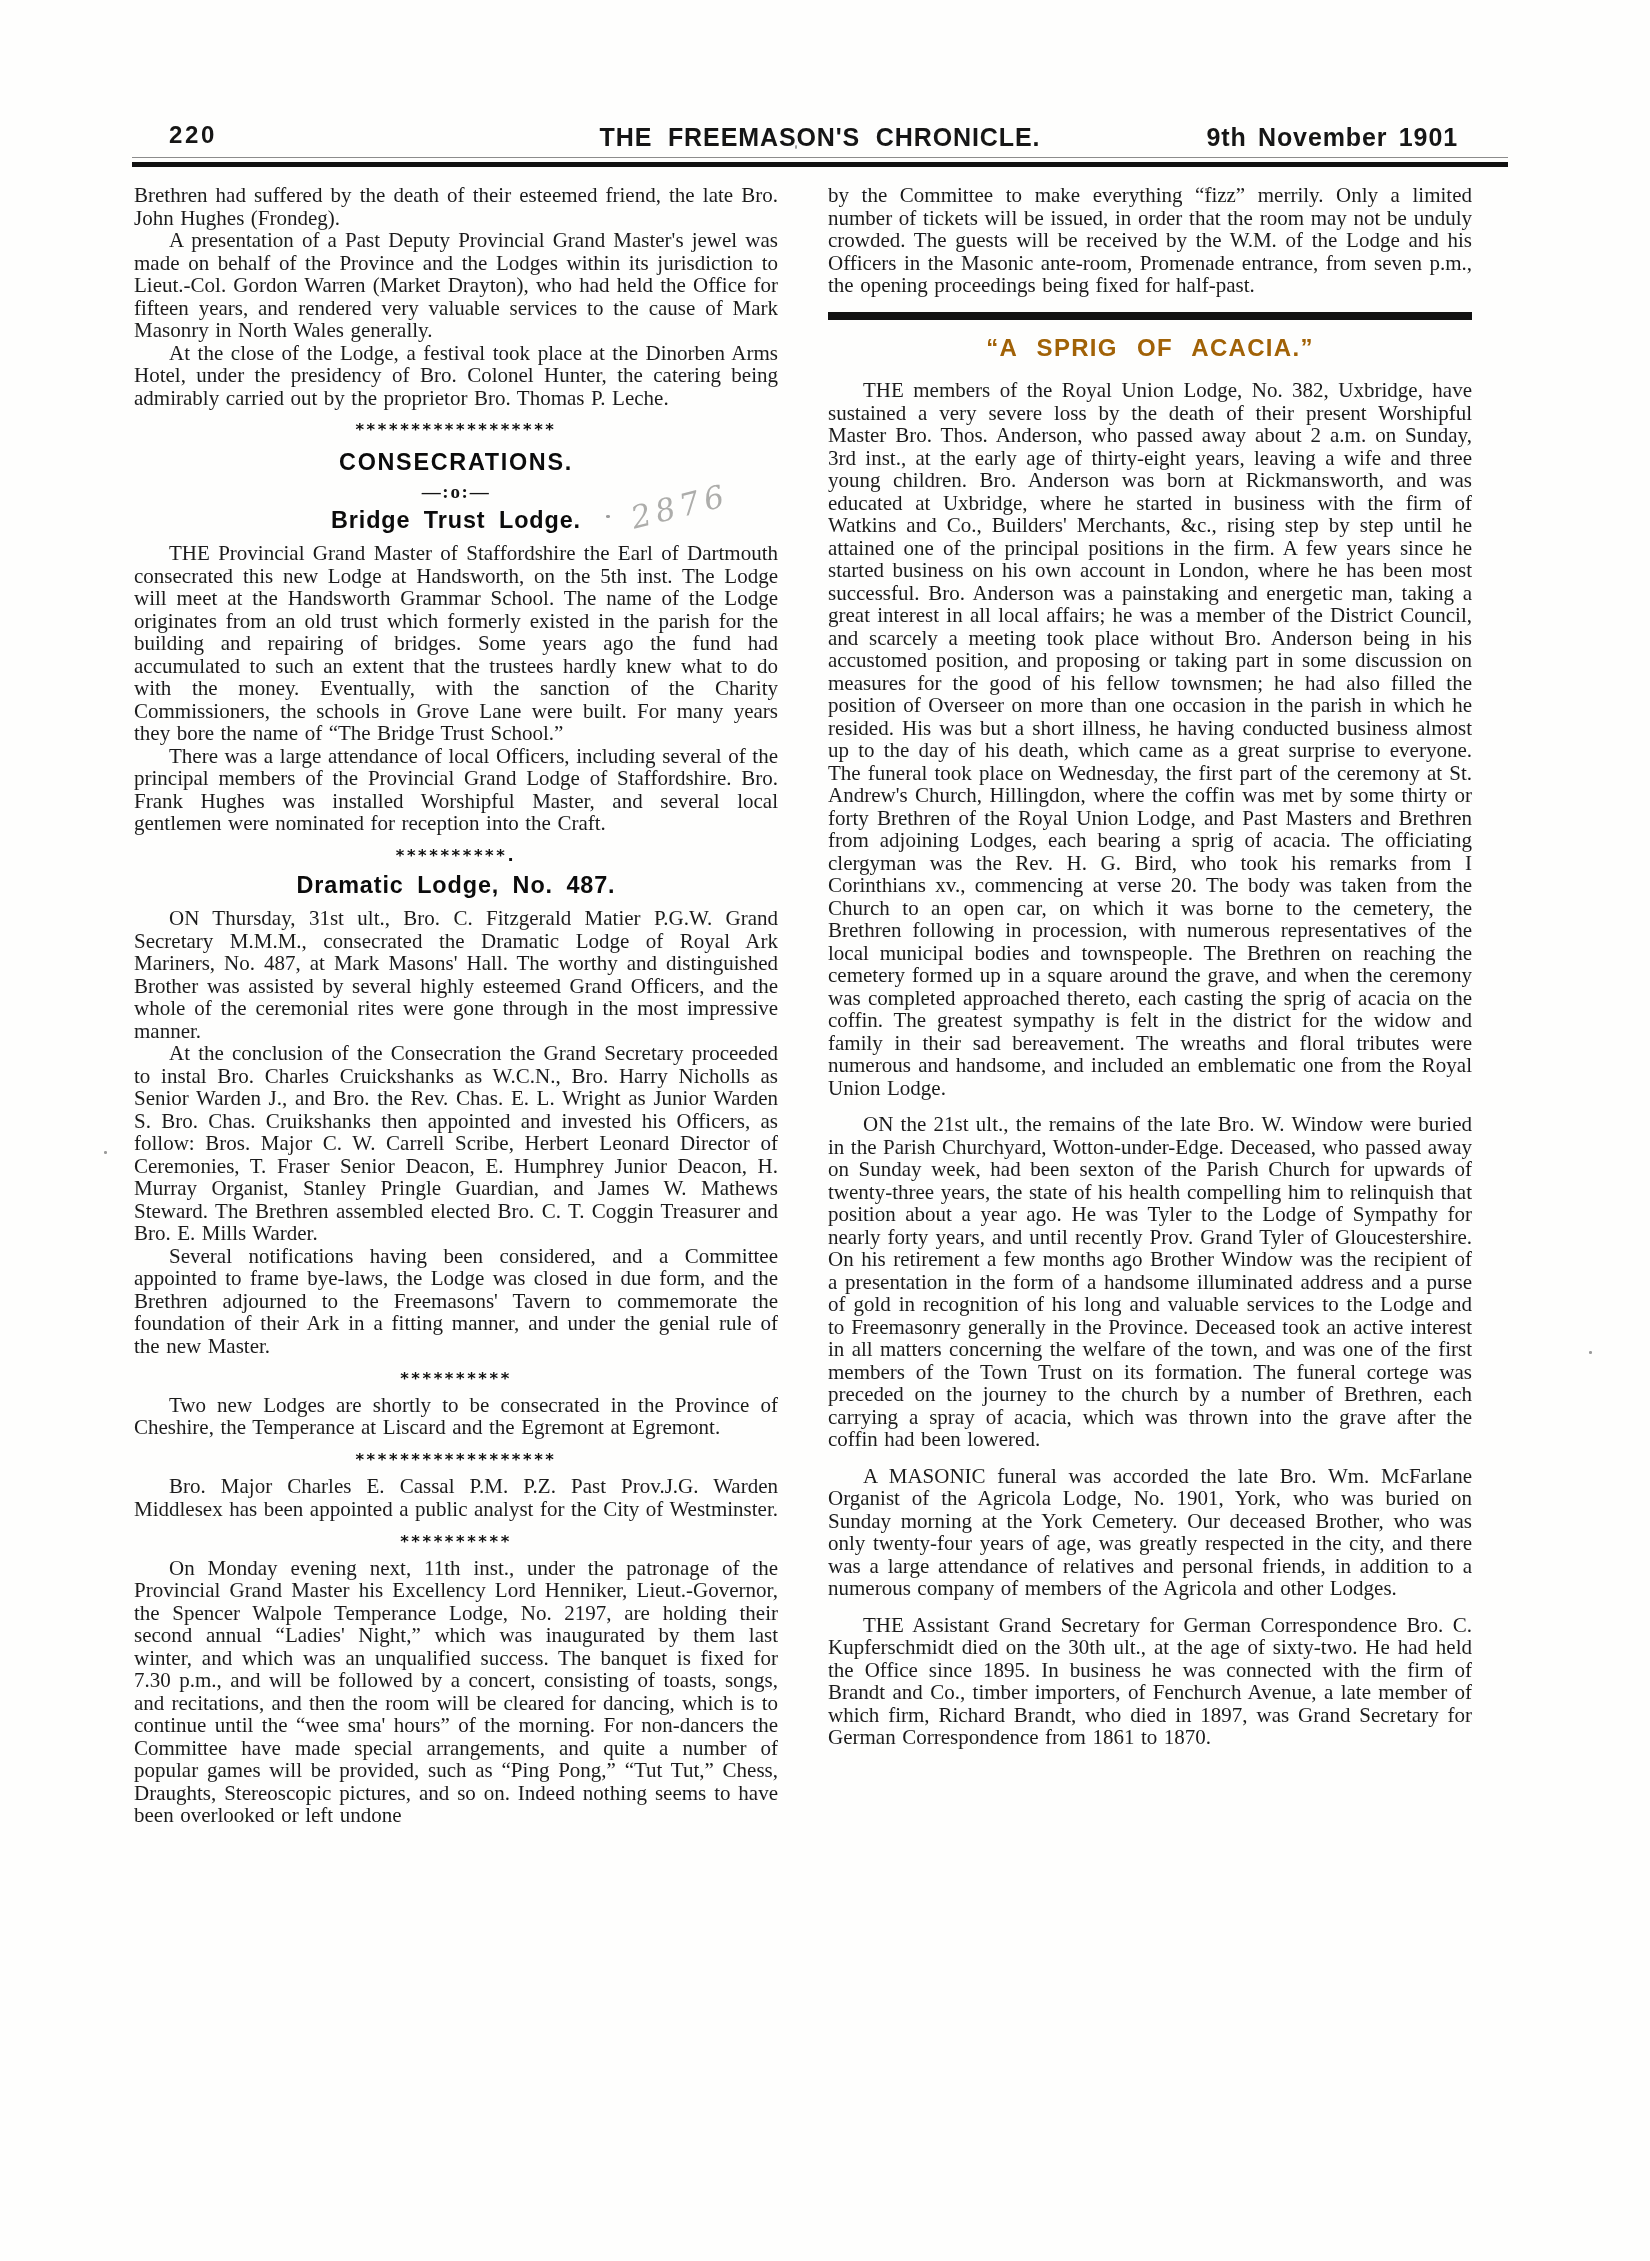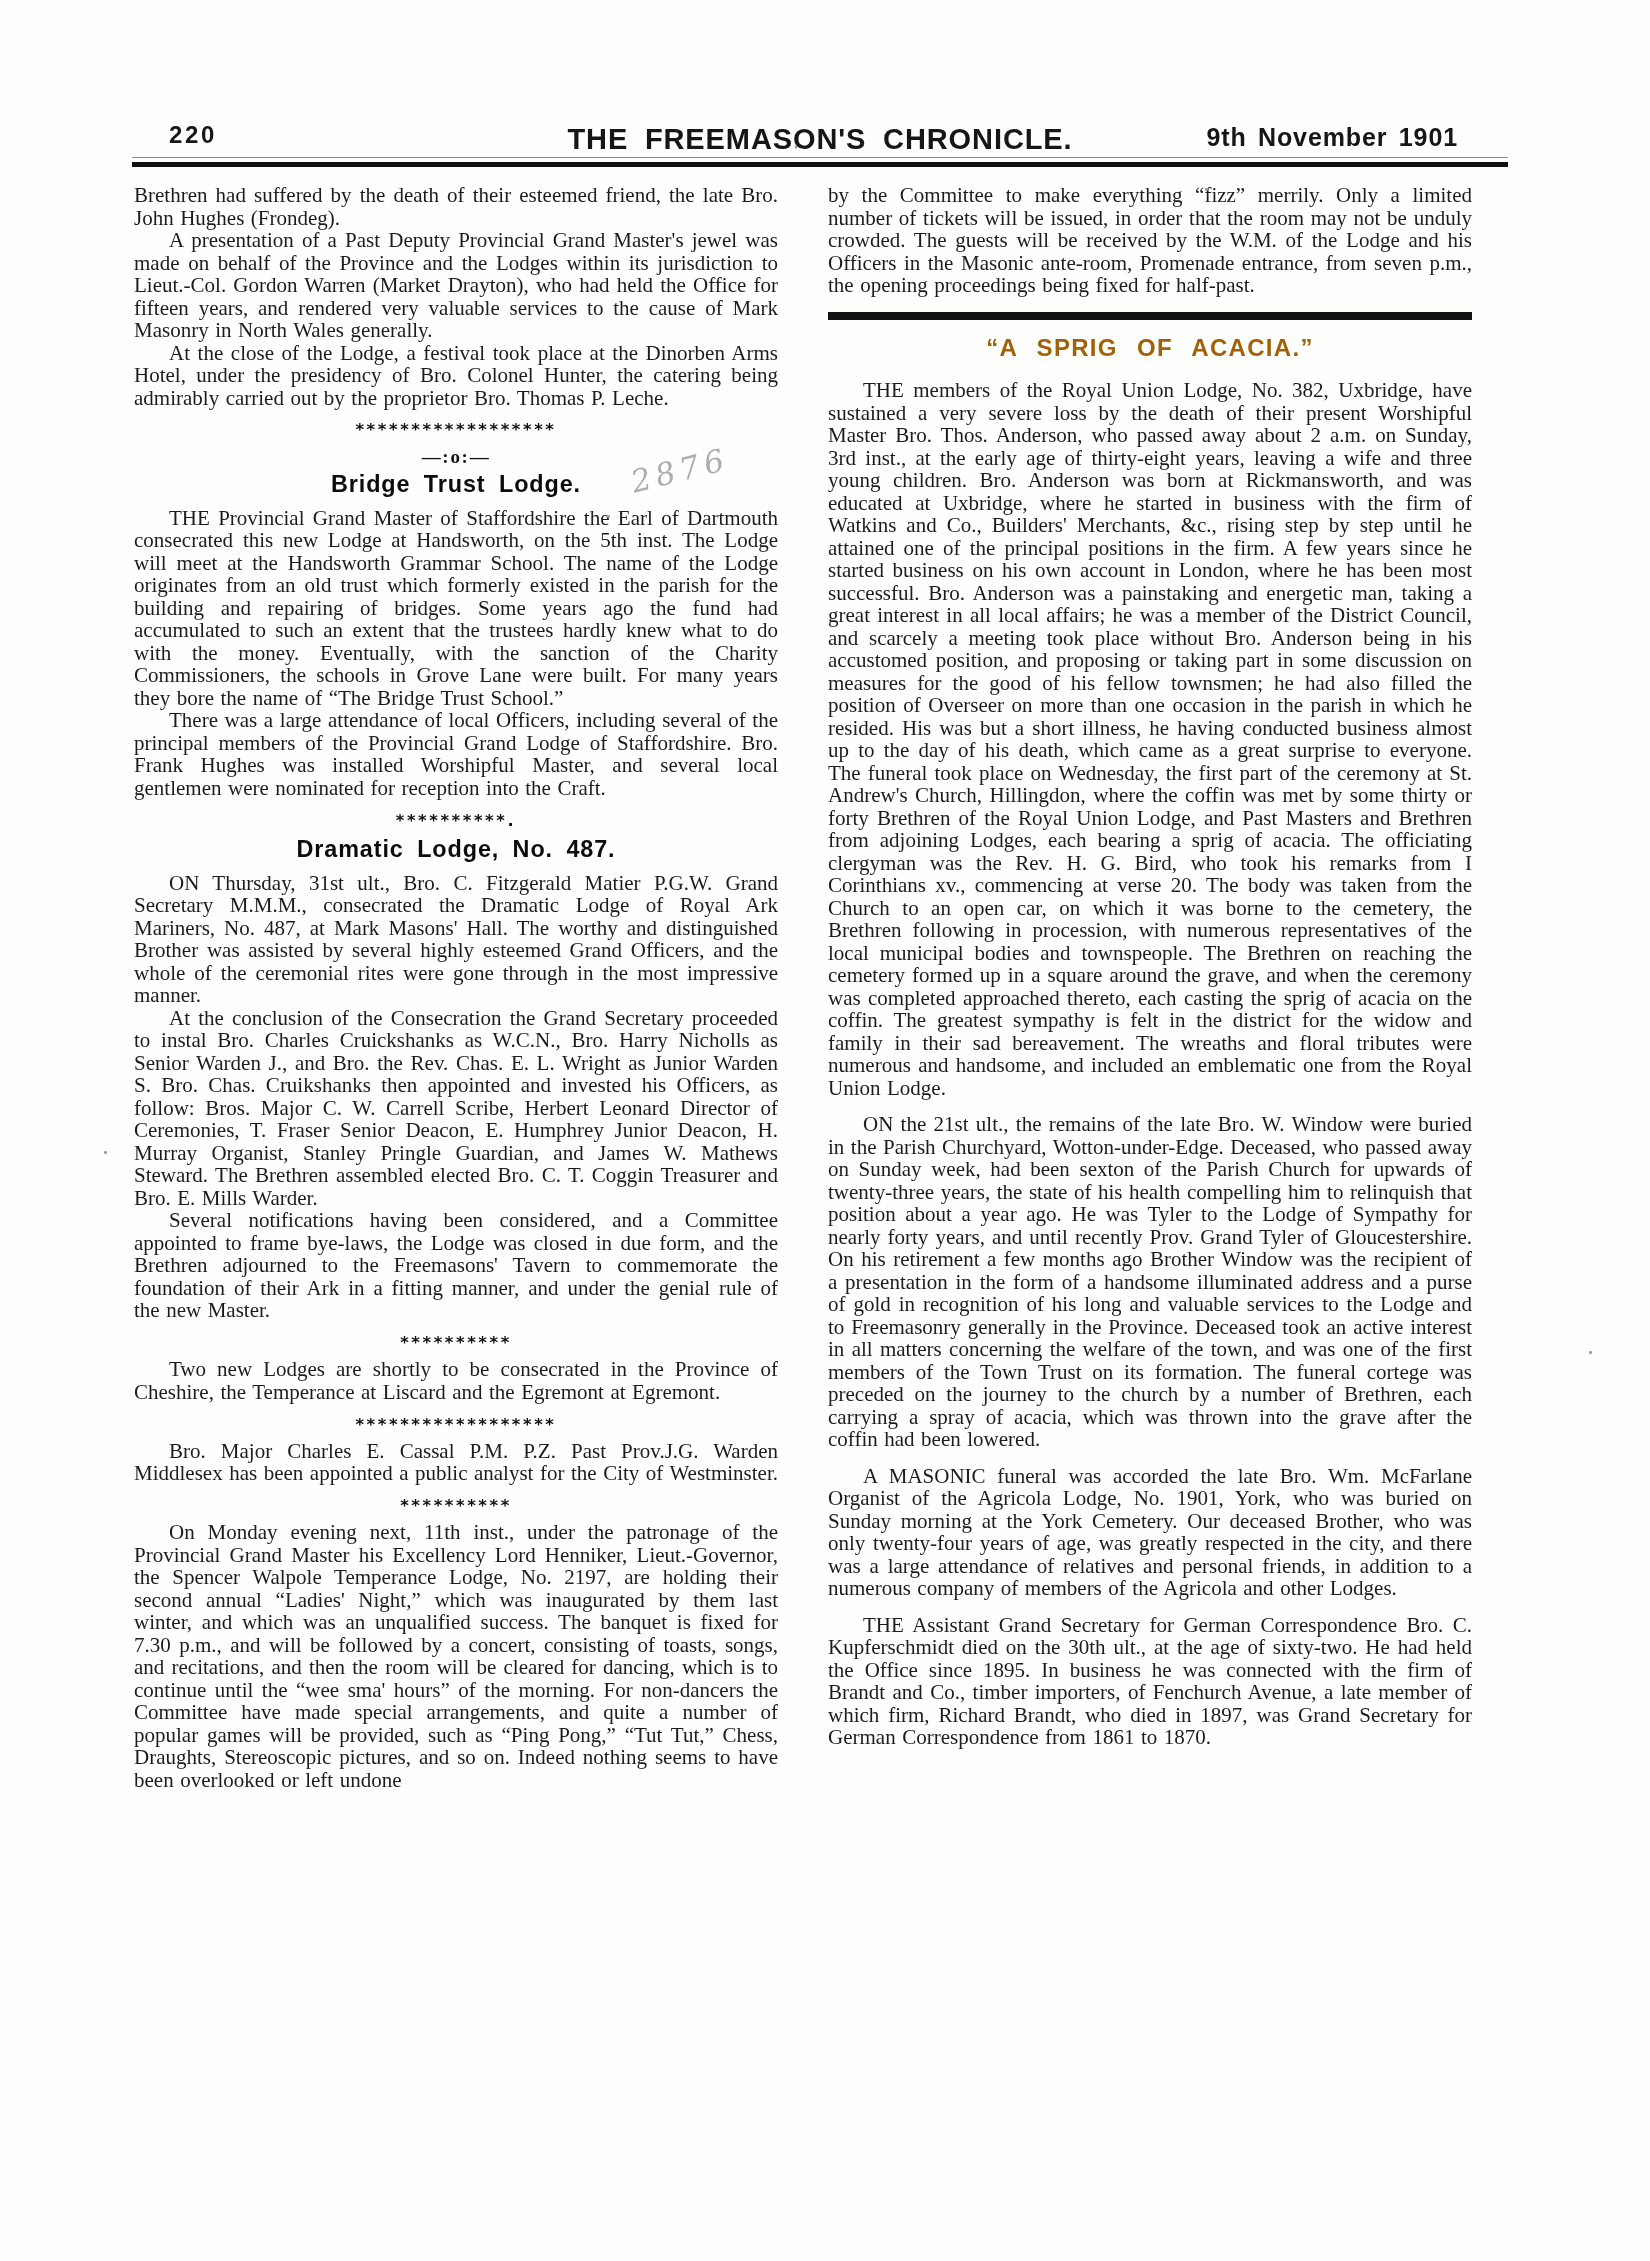--- a/index.html
+++ b/index.html
@@ -21,21 +21,21 @@
     position: absolute; left: 132px; right: 143px; top: 121px; height: 36px;
     font-family: "Liberation Sans", sans-serif;
     font-weight: bold; color: #161616;
   }
   .page-num {
     position: absolute; left: 37px; top: 0;
     font-size: 24px; letter-spacing: 2.6px;
   }
   .mast-title {
     position: absolute; left: 50%; transform: translateX(-50%); top: 1.7px;
-    font-size: 29px; letter-spacing: 0.9px; word-spacing: 7.8px;
+    font-size: 25px; letter-spacing: 0.9px; word-spacing: 7.8px;
   }
   .mast-date {
     position: absolute; right: 50px; top: 1.7px;
     font-size: 25px; letter-spacing: 0.9px; word-spacing: 3.5px; text-align: right;
   }
   .header-rule {
     position: absolute; left: 132px; right: 143px; top: 157px;
     height: 3.5px;
     border-top: 1.7px solid #8c8c8c;
     border-bottom: 5.2px solid #111111;
@@ -126,20 +126,21 @@
 
   <main class="columns">
 
     <section class="col">
       <p class="para no-indent">Brethren had suffered by the death of their esteemed friend, the late Bro. John Hughes (Frondeg).</p>
       <p class="para">A presentation of a Past Deputy Provincial Grand Master's jewel was made on behalf of the Province and the Lodges within its jurisdiction to Lieut.-Col. Gordon Warren (Market Drayton), who had held the Office for fifteen years, and rendered very valuable services to the cause of Mark Masonry in North Wales generally.</p>
       <p class="para">At the close of the Lodge, a festival took place at the Dinorben Arms Hotel, under the presidency of Bro. Colonel Hunter, the catering being admirably carried out by the proprietor Bro. Thomas P. Leche.</p>
 
       <div class="asterisk-sep">******************</div>
 
+      <h2 class="section-heading">CONSECRATIONS.</h2>
       <div class="section-divider">—:o:—</div>
       <h3 class="lodge-heading">
         <span>Bridge Trust Lodge.</span>
         <span class="pencil">2876</span>
       </h3>
       <p class="para">THE Provincial Grand Master of Staffordshire the Earl of Dartmouth consecrated this new Lodge at Handsworth, on the 5th inst. The Lodge will meet at the Handsworth Grammar School. The name of the Lodge originates from an old trust which formerly existed in the parish for the building and repairing of bridges. Some years ago the fund had accumulated to such an extent that the trustees hardly knew what to do with the money. Eventually, with the sanction of the Charity Commissioners, the schools in Grove Lane were built. For many years they bore the name of “The Bridge Trust School.”</p>
       <p class="para">There was a large attendance of local Officers, including several of the principal members of the Provincial Grand Lodge of Staffordshire. Bro. Frank Hughes was installed Worshipful Master, and several local gentlemen were nominated for reception into the Craft.</p>
 
       <div class="asterisk-sep">**********.</div>
 

